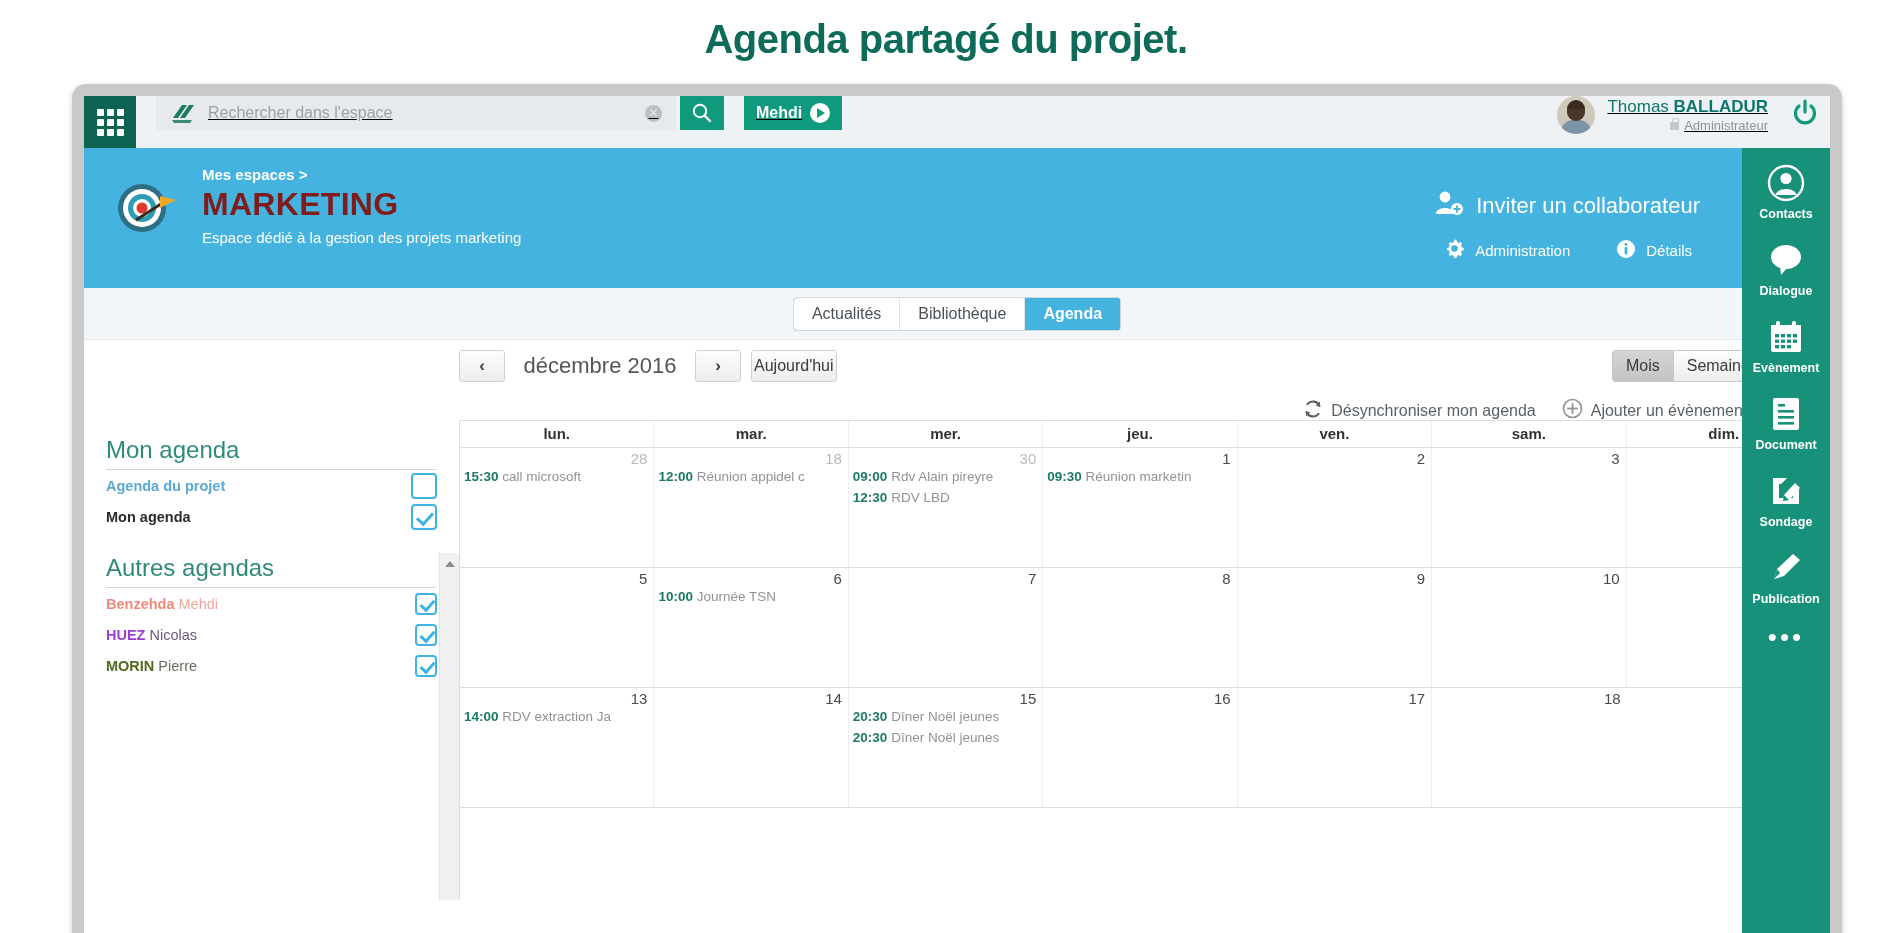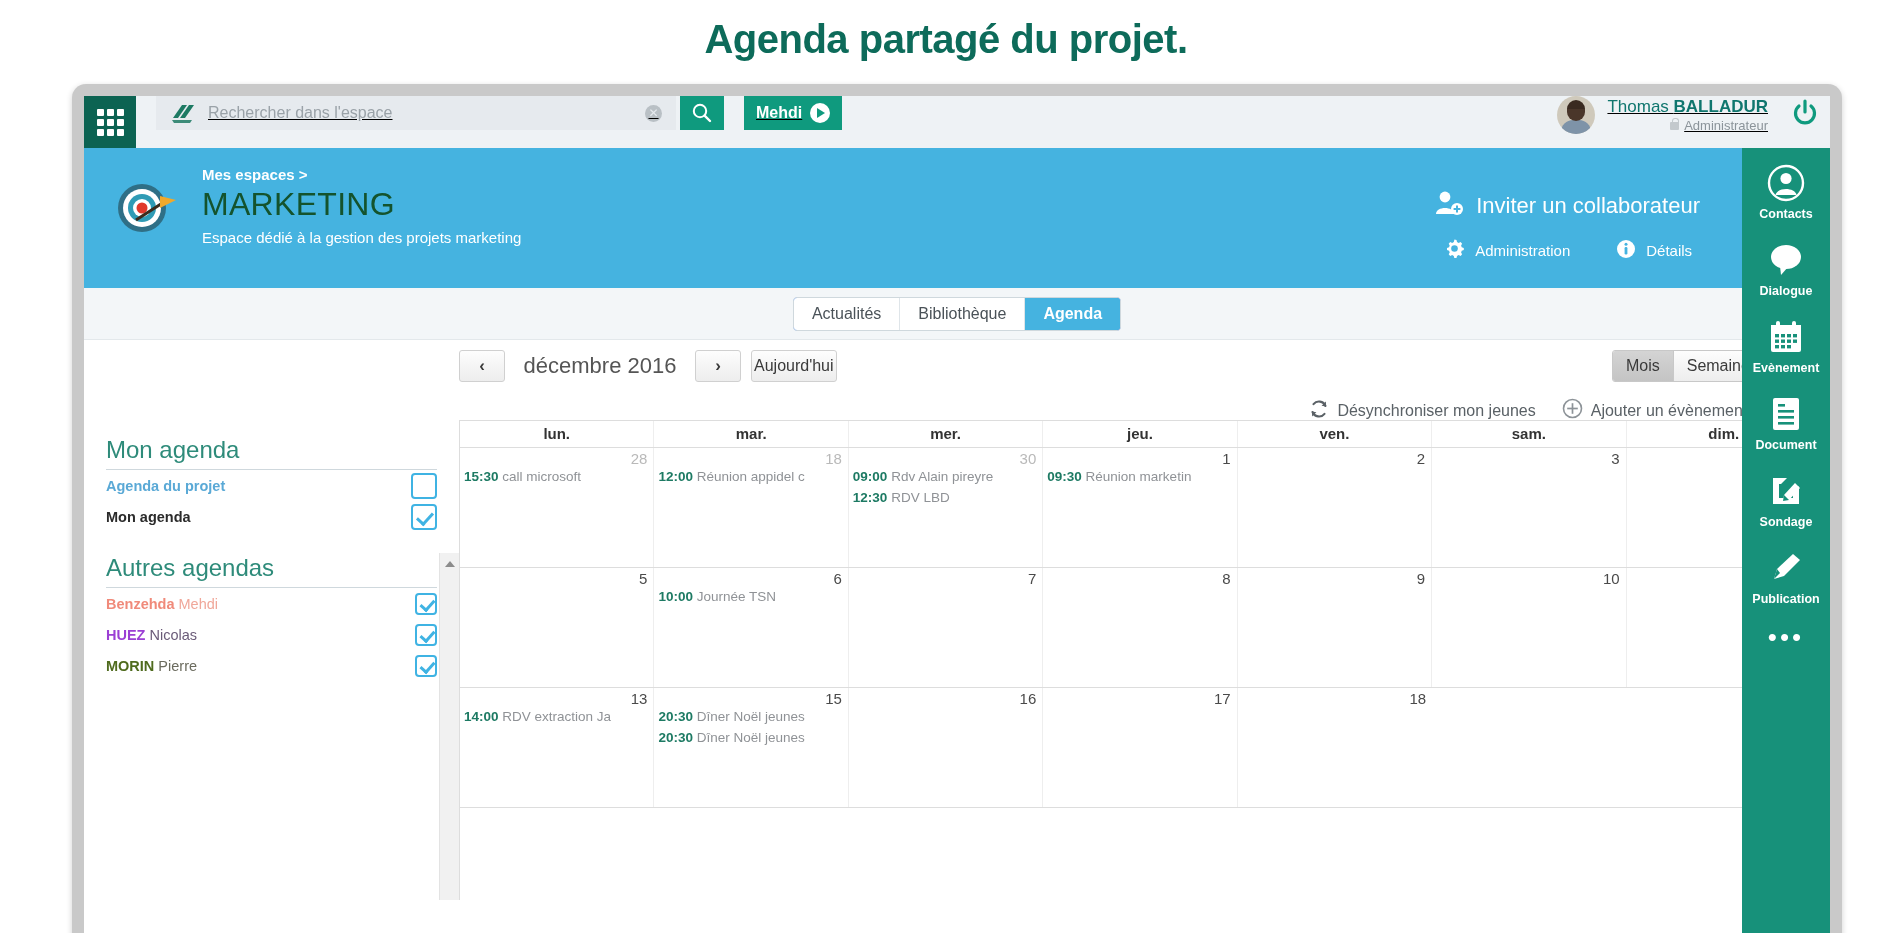--- a/index.html
+++ b/index.html
@@ -141,21 +141,21 @@
   .space-header {
     background: #45b3e0;
     height: 140px;
     position: relative;
     padding: 18px 0 0 30px;
     display: flex;
   }
   .target-logo { width: 64px; height: 64px; position: relative; margin-top: 10px; flex: 0 0 64px; }
   .space-text { margin-left: 24px; }
   .breadcrumb { color: #ffffff; font-size: 15px; font-weight: bold; margin-bottom: 3px; }
-  .space-name { color: #14532d; font-size: 32px; font-weight: normal; letter-spacing: 0.3px; line-height: 1.15; }
+  .space-name { color: #7f1d1d; font-size: 32px; font-weight: bold; letter-spacing: 0.3px; line-height: 1.15; }
   .space-desc { color: #ffffff; font-size: 15px; margin-top: 6px; }
 
   .space-actions {
     margin-left: auto;
     margin-right: 130px;
     padding-top: 24px;
     text-align: left;
   }
   .invite-row { display: flex; align-items: center; gap: 12px; color: #fff; font-size: 22px; cursor: pointer; }
   .admin-row { display: flex; align-items: center; gap: 46px; margin-top: 16px; padding-left: 10px; }
@@ -482,21 +482,21 @@
       <div class="cal-links">
         <div class="cal-link">
           <span>
             <svg width="20" height="20" viewBox="0 0 20 20">
               <path d="M16.5 7 A7 7 0 0 0 4.5 5.2" fill="none" stroke="#5a6166" stroke-width="2.1" stroke-linecap="round"></path>
               <path d="M3.5 13 A7 7 0 0 0 15.5 14.8" fill="none" stroke="#5a6166" stroke-width="2.1" stroke-linecap="round"></path>
               <path d="M16.9 2.6 L17 7.4 L12.6 6.7 Z" fill="#5a6166"></path>
               <path d="M3.1 17.4 L3 12.6 L7.4 13.3 Z" fill="#5a6166"></path>
             </svg>
           </span>
-          <span>Désynchroniser mon jeunes</span>
+          <span>Désynchroniser mon agenda</span>
         </div>
         <div class="cal-link">
           <span>
             <svg width="21" height="21" viewBox="0 0 21 21">
               <circle cx="10.5" cy="10.5" r="9" fill="none" stroke="#8d9398" stroke-width="1.6"></circle>
               <line x1="10.5" y1="5.2" x2="10.5" y2="15.8" stroke="#8d9398" stroke-width="1.7"></line>
               <line x1="5.2" y1="10.5" x2="15.8" y2="10.5" stroke="#8d9398" stroke-width="1.7"></line>
             </svg>
           </span>
           <span>Ajouter un évènement personnel</span>
@@ -563,20 +563,23 @@
                   <div class="daynum">10</div>
                 </div>
                 <div class="cal-cell">
                   <div class="daynum">11</div>
                 </div>
               </div>
               <div class="cal-week">
                 <div class="cal-cell">
                   <div class="daynum">13</div>
                   <div class="ev"><span class="t">14:00</span> <span>RDV extraction Ja</span></div>
+                </div>
+                <div class="cal-cell">
+                  <div class="daynum">14</div>
                 </div>
                 <div class="cal-cell">
                   <div class="daynum">15</div>
                   <div class="ev"><span class="t">20:30</span> <span>Dîner Noël jeunes</span></div>
                   <div class="ev"><span class="t">20:30</span> <span>Dîner Noël jeunes</span></div>
                 </div>
                 <div class="cal-cell">
                   <div class="daynum">16</div>
                 </div>
                 <div class="cal-cell">

